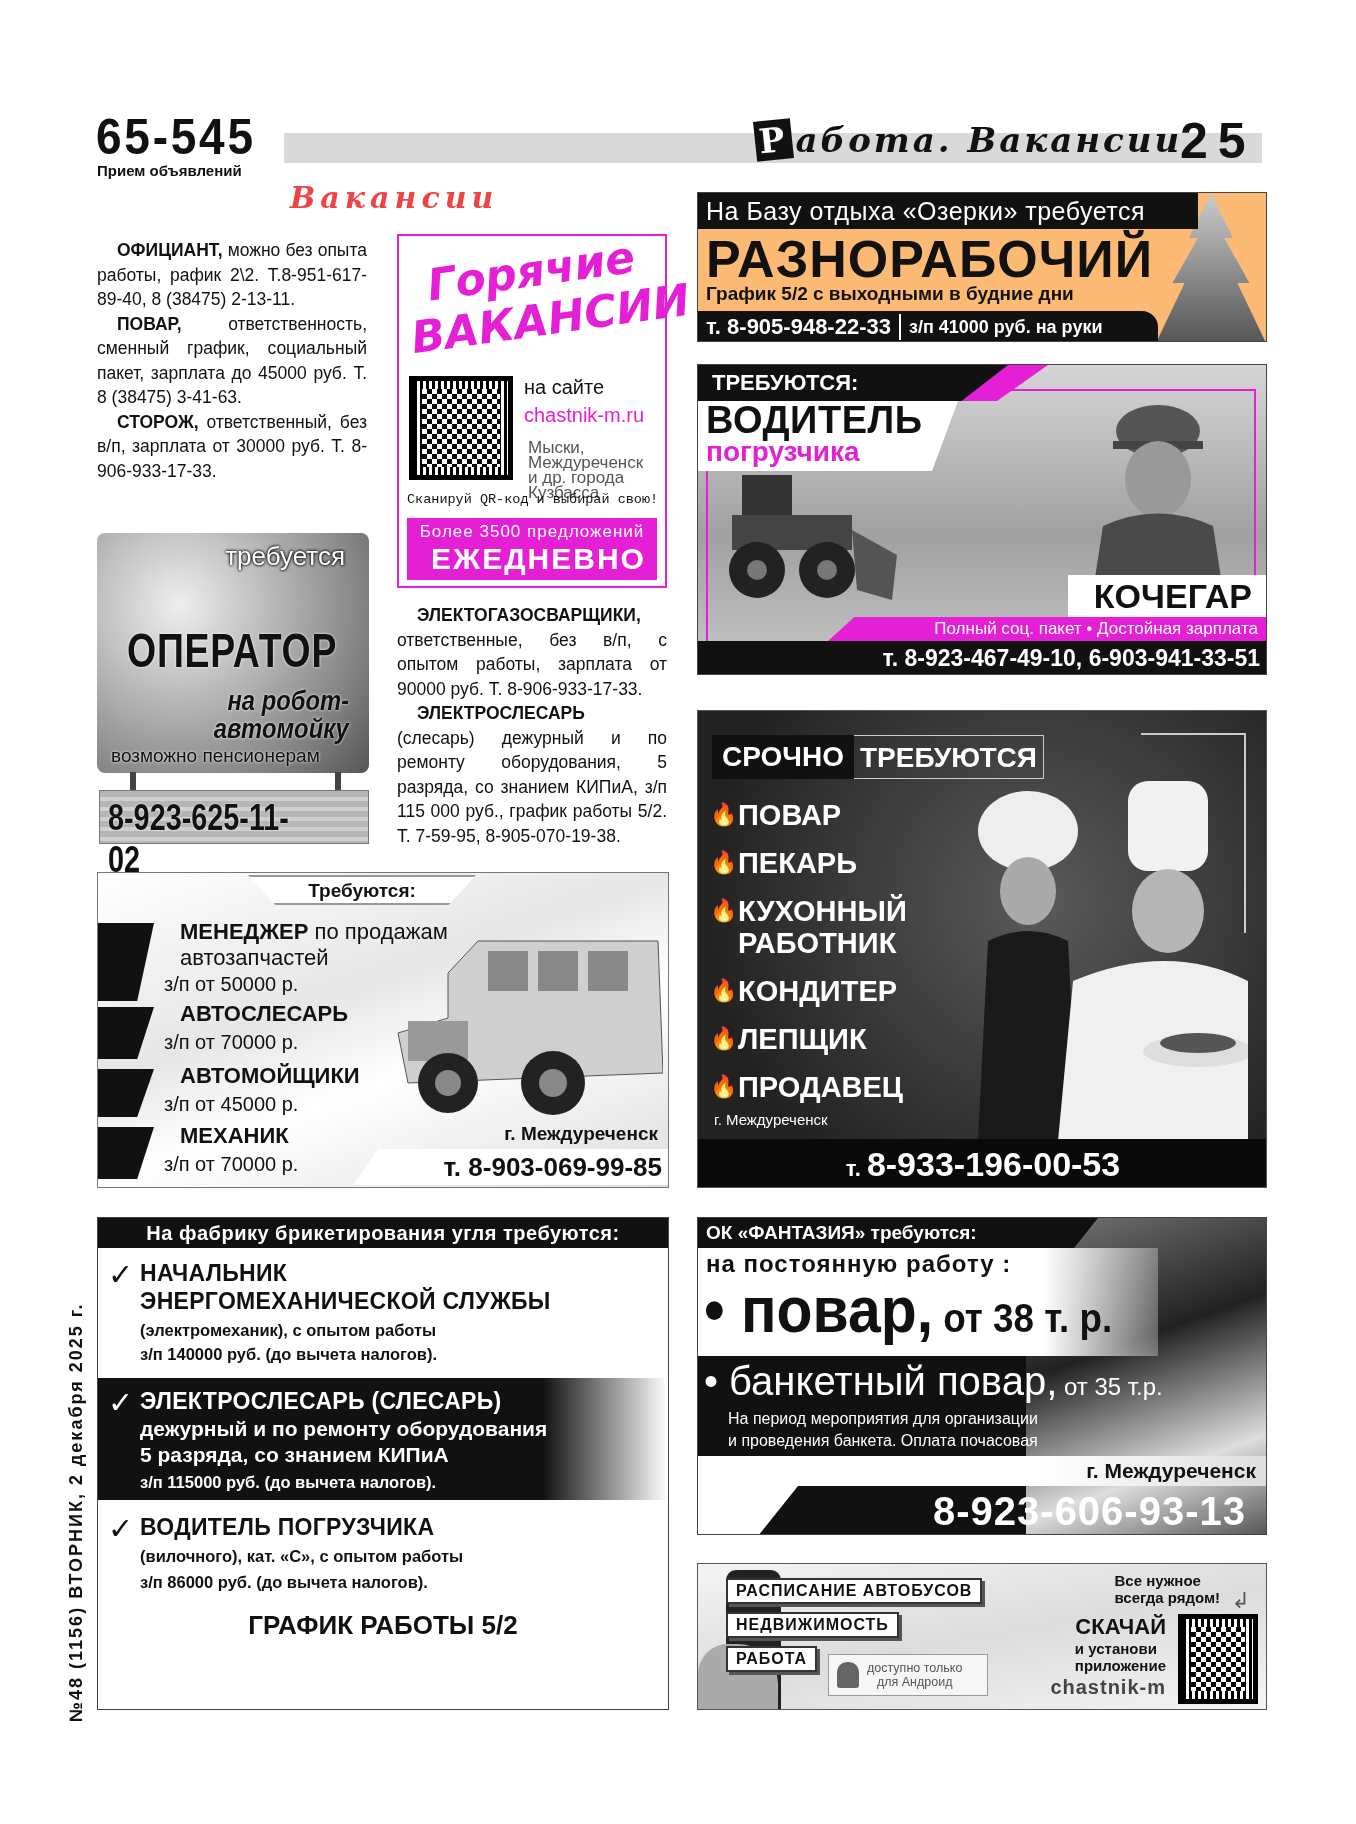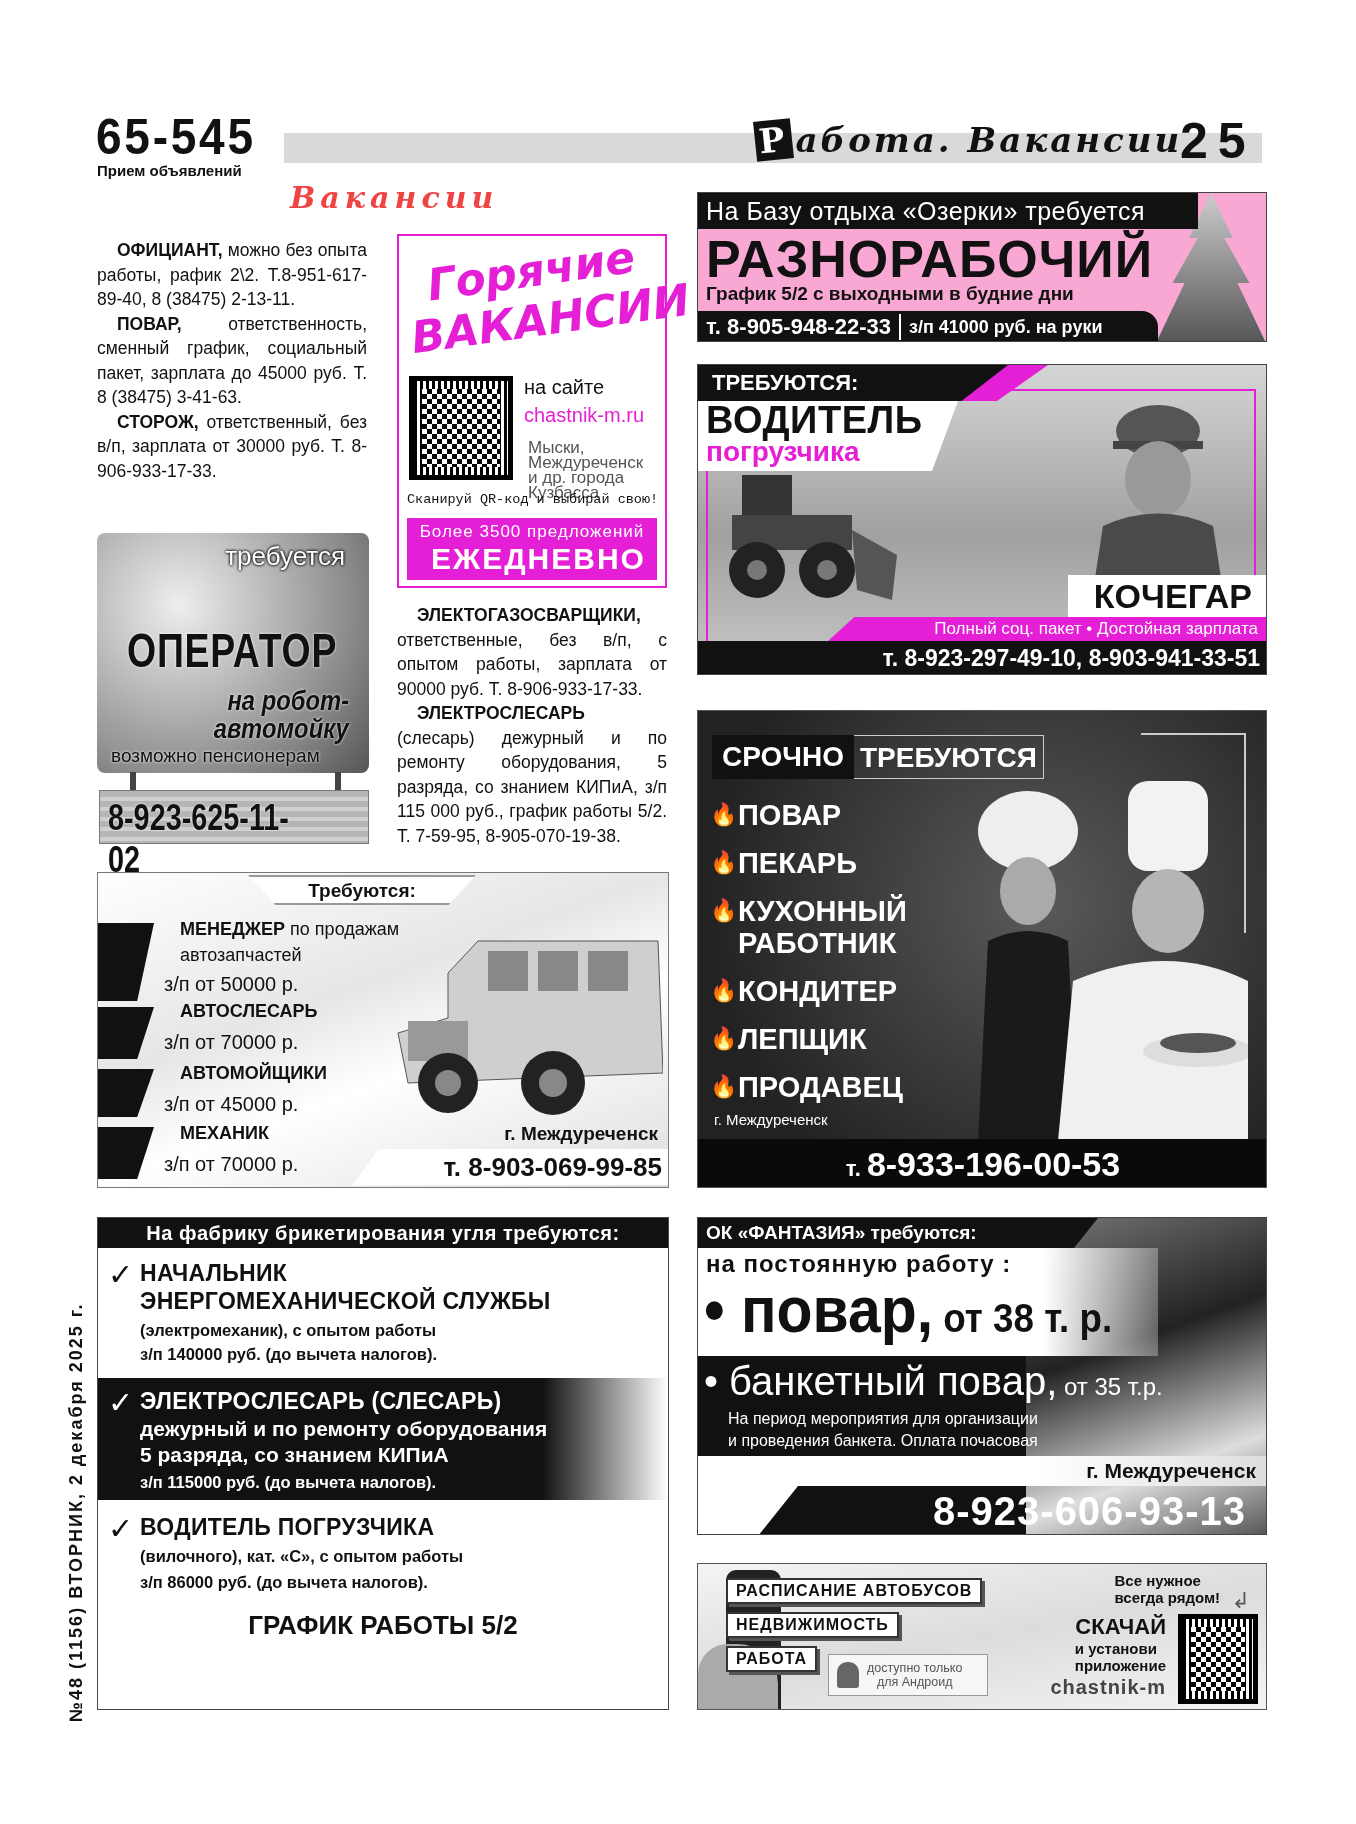--- a/index.html
+++ b/index.html
@@ -43,21 +43,21 @@
   .oper-req { position: absolute; right: 24px; top: 8px; font-size: 26px; color: #fff; text-shadow: 0 0 3px #000, 0 0 3px #000; }
   .oper-main { position: absolute; left: 30px; top: 90px; font-weight: bold; font-size: 48px; transform: scaleX(0.78); transform-origin: left; letter-spacing: 1px; color: #111; text-shadow: 0 0 3px #fff; }
   .oper-sub1 { position: absolute; right: 20px; top: 152px; font-weight: bold; font-style: italic; font-size: 28px; transform: scaleX(0.85); transform-origin: right; text-shadow: 0 0 3px #fff; }
   .oper-sub2 { position: absolute; right: 20px; top: 180px; font-weight: bold; font-style: italic; font-size: 28px; transform: scaleX(0.85); transform-origin: right; text-shadow: 0 0 3px #fff; }
   .oper-pens { position: absolute; left: 14px; top: 212px; font-size: 19px; text-shadow: 0 0 3px #fff; }
   .oper-board { left: 99px; top: 790px; width: 270px; height: 54px; background: repeating-linear-gradient(180deg, #b5b5b5 0 6px, #cfcfcf 6px 10px); border: 1px solid #777; }
   .oper-phone { position: absolute; left: 8px; top: 6px; font-weight: bold; font-size: 36px; transform: scaleX(0.8); transform-origin: left; text-shadow: 0 0 2px #fff; }
   .oper-chain { position: absolute; width: 6px; height: 18px; background: #444; top: 772px; }
 
   
-  .ozer { left: 697px; top: 192px; width: 570px; height: 150px; border: 1px solid #444; background: #f9a8d4; overflow: hidden; }
+  .ozer { left: 697px; top: 192px; width: 570px; height: 150px; border: 1px solid #444; background: #fdba74; overflow: hidden; }
   .ozer-top { position: absolute; left: 0; top: 0; width: 500px; height: 36px; background: #111; color: #fff; font-size: 25px; padding-left: 8px; line-height: 36px; letter-spacing: 0.5px; }
   .ozer-main { position: absolute; left: 8px; top: 38px; font-weight: bold; font-size: 52px; line-height: 56px; letter-spacing: 1px; }
   .ozer-sched { position: absolute; left: 8px; top: 90px; font-weight: bold; font-size: 19px; }
   .ozer-bottom { position: absolute; left: 0; top: 118px; width: 460px; height: 32px; background: #111; color: #fff; border-radius: 0 16px 0 0; display: flex; align-items: center; }
   .ozer-phone { font-weight: bold; font-size: 22px; padding: 0 8px; border-right: 2px solid #fff; }
   .ozer-pay { font-weight: bold; font-size: 18px; padding: 0 8px; }
   .trees { position: absolute; right: 0; top: 0; width: 110px; height: 150px; background: linear-gradient(180deg, #ccc, #555); clip-path: polygon(50% 0, 70% 30%, 62% 30%, 85% 60%, 74% 60%, 100% 100%, 0 100%, 26% 60%, 15% 60%, 38% 30%, 30% 30%); }
 
   
   .vod { left: 697px; top: 364px; width: 570px; height: 311px; border: 1px solid #444; background: linear-gradient(180deg, #d5d5d5, #a0a0a0 55%, #c8c8c8); overflow: hidden; }
@@ -71,21 +71,21 @@
   .vod-koch-bg { position: absolute; left: 370px; top: 210px; width: 200px; height: 42px; background: #fff; }
   .vod-koch { position: absolute; right: 14px; top: 210px; font-weight: bold; font-size: 34px; line-height: 42px; }
   .vod-pink { position: absolute; left: 130px; top: 252px; width: 440px; height: 24px; background: #e41fd6; color: #fff; font-size: 17px; text-align: right; padding-right: 10px; line-height: 24px; clip-path: polygon(6% 0, 100% 0, 100% 100%, 0 100%); }
   .vod-phone { position: absolute; left: 0; top: 276px; width: 570px; height: 35px; background: #111; color: #fff; font-weight: bold; font-size: 23px; text-align: right; padding-right: 8px; line-height: 35px; }
   .vod-frame { position: absolute; left: 8px; top: 24px; width: 550px; height: 270px; border: 2px solid #e41fd6; pointer-events: none; }
 
   
   .auto { left: 97px; top: 872px; width: 572px; height: 316px; border: 1px solid #777; background: linear-gradient(160deg, #fff 0%, #e6e6e6 40%, #fff 60%, #ddd 100%); overflow: hidden; }
   .auto-tag { position: absolute; left: 150px; top: 2px; width: 228px; height: 30px; background: #fff; border: 2px solid #999; clip-path: polygon(0 0, 100% 0, 88% 100%, 12% 100%); text-align: center; font-size: 19px; font-weight: bold; line-height: 28px; }
   .auto-bar { position: absolute; left: 0; width: 56px; height: 64px; background: #111; clip-path: polygon(0 0, 100% 0, 70% 100%, 0 100%); }
-  .auto-role { position: absolute; left: 82px; font-weight: bold; font-size: 18px; }
+  .auto-role { position: absolute; left: 82px; font-weight: bold; font-size: 22px; }
   .auto-role span { font-weight: normal; }
   .auto-pay { position: absolute; left: 66px; font-size: 20px; }
   .auto-car { position: absolute; left: 290px; top: 60px; width: 275px; height: 185px; }
   .auto-city { position: absolute; right: 10px; top: 250px; font-weight: bold; font-size: 19px; }
   .auto-phone { position: absolute; left: 255px; top: 276px; width: 315px; height: 36px; background: #fff; clip-path: polygon(8% 0, 100% 0, 100% 100%, 0 100%); font-weight: bold; font-size: 26px; text-align: right; padding-right: 6px; line-height: 36px; }
 
   
   .chef { left: 697px; top: 710px; width: 570px; height: 478px; background: radial-gradient(circle at 60% 40%, #5a5a5a, #222 75%); overflow: hidden; border: 1px solid #555; }
   .chef-urg { position: absolute; left: 14px; top: 24px; height: 44px; display: flex; }
   .chef-urg .a { background: #111; color: #fff; font-weight: bold; font-size: 28px; padding: 0 10px; line-height: 44px; }
@@ -224,21 +224,21 @@
   </svg>
   <svg class="vod-man" viewBox="0 0 150 190">
     <ellipse cx="75" cy="30" rx="42" ry="26" fill="#555"></ellipse>
     <rect x="30" y="40" width="90" height="8" fill="#444"></rect>
     <ellipse cx="75" cy="78" rx="33" ry="38" fill="#999"></ellipse>
     <path d="M10,190 L20,125 Q75,100 130,125 L140,190 Z" fill="#4a4a4a"></path>
   </svg>
   <div class="vod-koch-bg"></div>
   <div class="vod-koch">КОЧЕГАР</div>
   <div class="vod-pink">Полный соц. пакет  •  Достойная зарплата</div>
-  <div class="vod-phone">т. 8-923-297-49-10, 8-903-941-33-51</div>
+  <div class="vod-phone">т. 8-923-467-49-10, 6-903-941-33-51</div>
 </div>
 
 <div class="abs auto">
   <div class="auto-tag">Требуются:</div>
   <div class="auto-bar" style="top:50px;height:78px"></div>
   <div class="auto-bar" style="top:134px;height:52px"></div>
   <div class="auto-bar" style="top:196px;height:48px"></div>
   <div class="auto-bar" style="top:254px;height:52px"></div>
   <div class="auto-role" style="top:46px"><b>МЕНЕДЖЕР</b><span> по продажам</span></div>
   <div class="auto-role" style="top:72px;font-weight:normal">автозапчастей</div>

